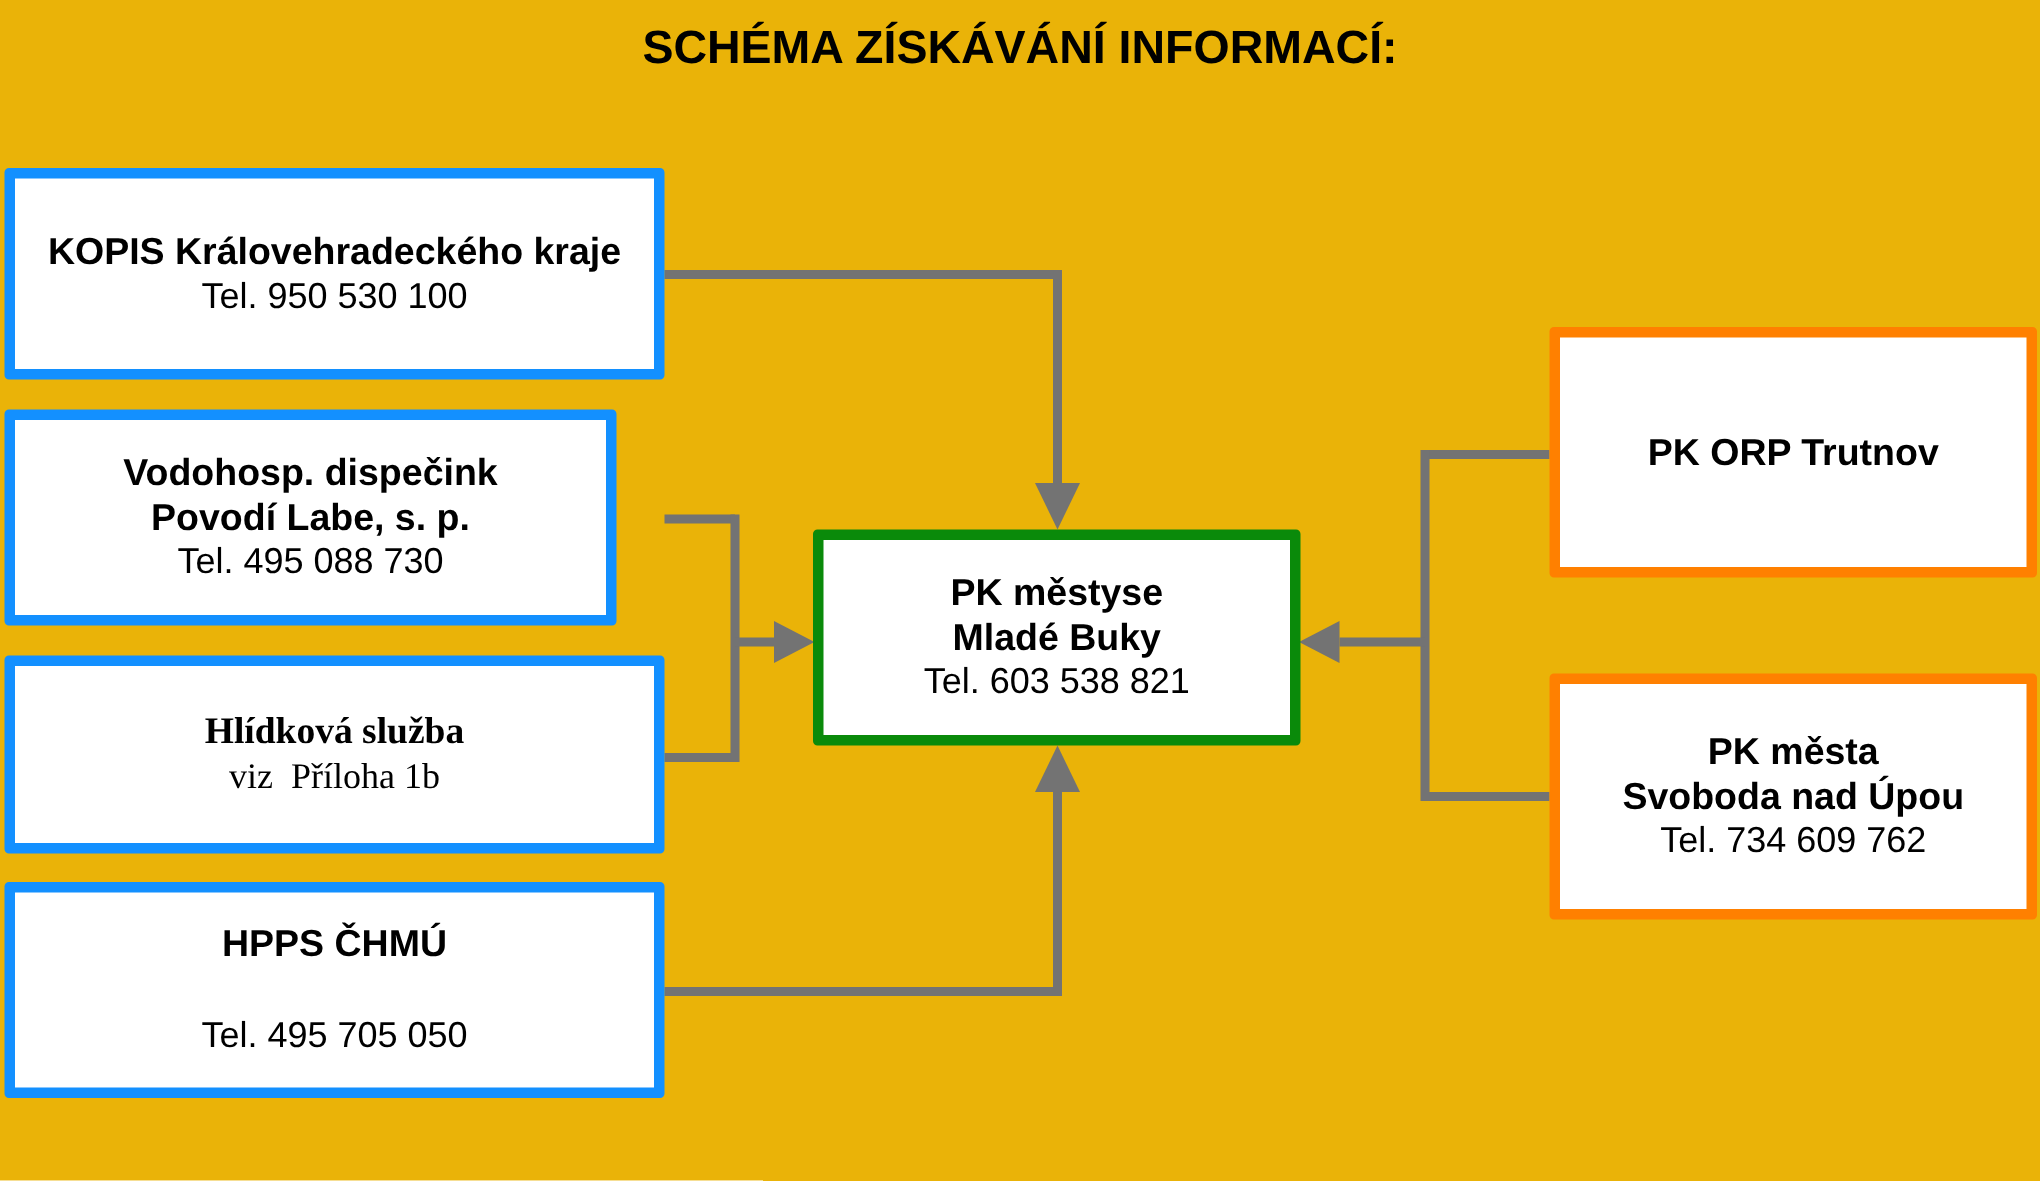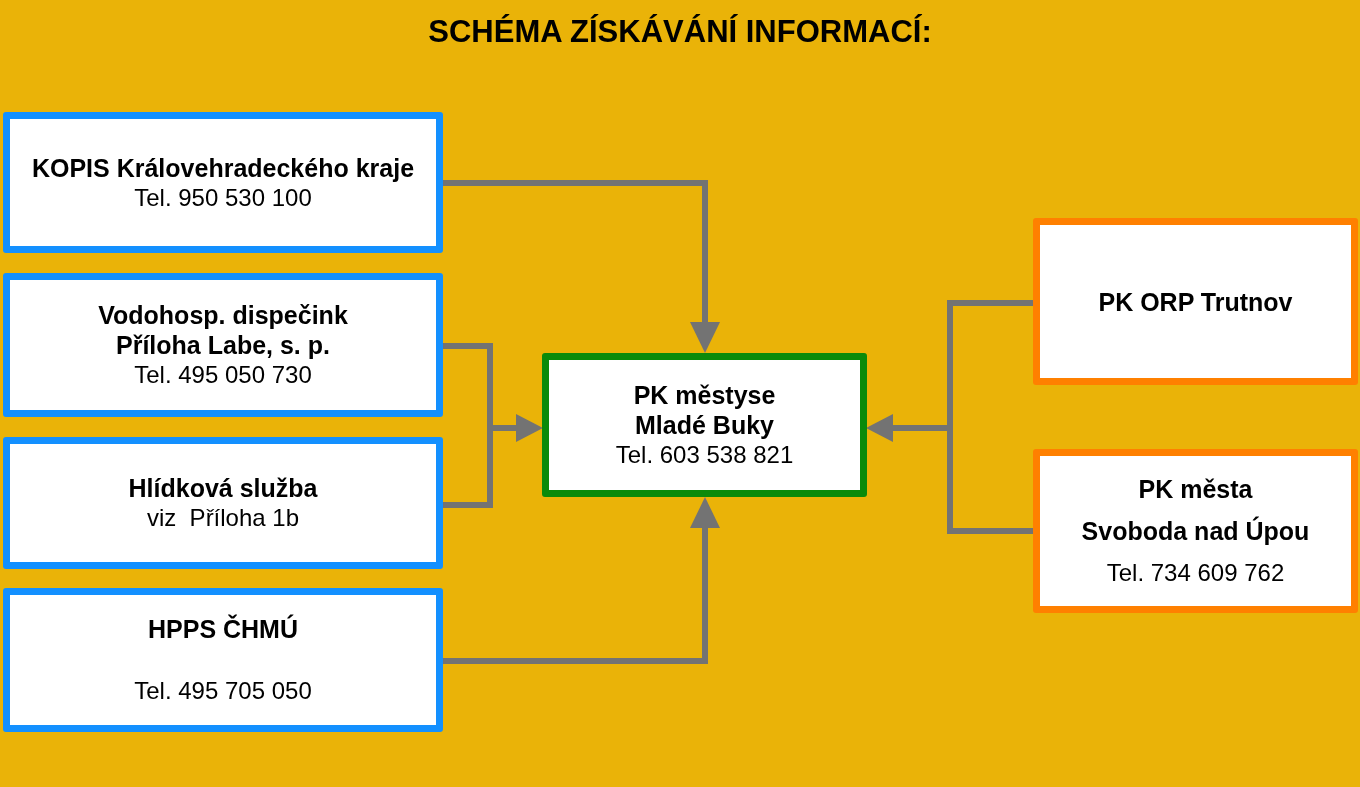--- a/index.html
+++ b/index.html
@@ -40,28 +40,28 @@
     border-radius: 3px;
     display: flex;
     flex-direction: column;
     justify-content: center;
     align-items: center;
     text-align: center;
     padding: 6px 10px;
   }
   .node.blue   { border: 7px solid #1390ff; }
   .node.green  { border: 7px solid #0a8a0a; }
-  .node.orange { border: 7px solid #ff8000; gap: 12px; }
+  .node.orange { border: 7px solid #ff8000; }
   .bold-line  { font-size: 25px; font-weight: bold; line-height: 30px; white-space: pre-wrap; }
   .plain-line { font-size: 24px; font-weight: normal; line-height: 30px; white-space: pre-wrap; }
 
   
   .node-kopis    { left: 3px;    top: 112px; width: 440px; height: 141px; }
-  .node-povodi   { left: 3px;    top: 273px; width: 440px; height: 144px; }
-  .node-hlidkova { left: 3px;    top: 437px; width: 440px; height: 132px; }
+  .node-povodi   { left: 3px;    top: 273px; width: 408px; height: 144px; }
+  .node-hlidkova { left: 3px;    top: 437px; width: 440px; height: 132px; font-family: Liberation Serif, serif; }
   .node-hpps     { left: 3px;    top: 588px; width: 440px; height: 144px; gap: 32px; }
   
   .node-pk-mestys { left: 542px; top: 353px; width: 325px; height: 144px; }
   
   .node-orp      { left: 1033px; top: 218px; width: 325px; height: 167px; }
   .node-svoboda  { left: 1033px; top: 449px; width: 325px; height: 164px; }
 </style>
 </head>
 <body>
 
@@ -98,22 +98,22 @@
     </g>
   </svg>
 
   <div class="node blue node-kopis">
     <div class="bold-line">KOPIS Královehradeckého kraje</div>
     <div class="plain-line">Tel. 950 530 100</div>
   </div>
 
   <div class="node blue node-povodi">
     <div class="bold-line">Vodohosp. dispečink</div>
-    <div class="bold-line">Příloha Labe, s. p.</div>
-    <div class="plain-line">Tel. 495 050 730</div>
+    <div class="bold-line">Povodí Labe, s. p.</div>
+    <div class="plain-line">Tel. 495 088 730</div>
   </div>
 
   <div class="node blue node-hlidkova">
     <div class="bold-line">Hlídková služba</div>
     <div class="plain-line">viz  Příloha 1b</div>
   </div>
 
   <div class="node blue node-hpps">
     <div class="bold-line">HPPS ČHMÚ</div>
     <div class="plain-line">Tel. 495 705 050</div>

